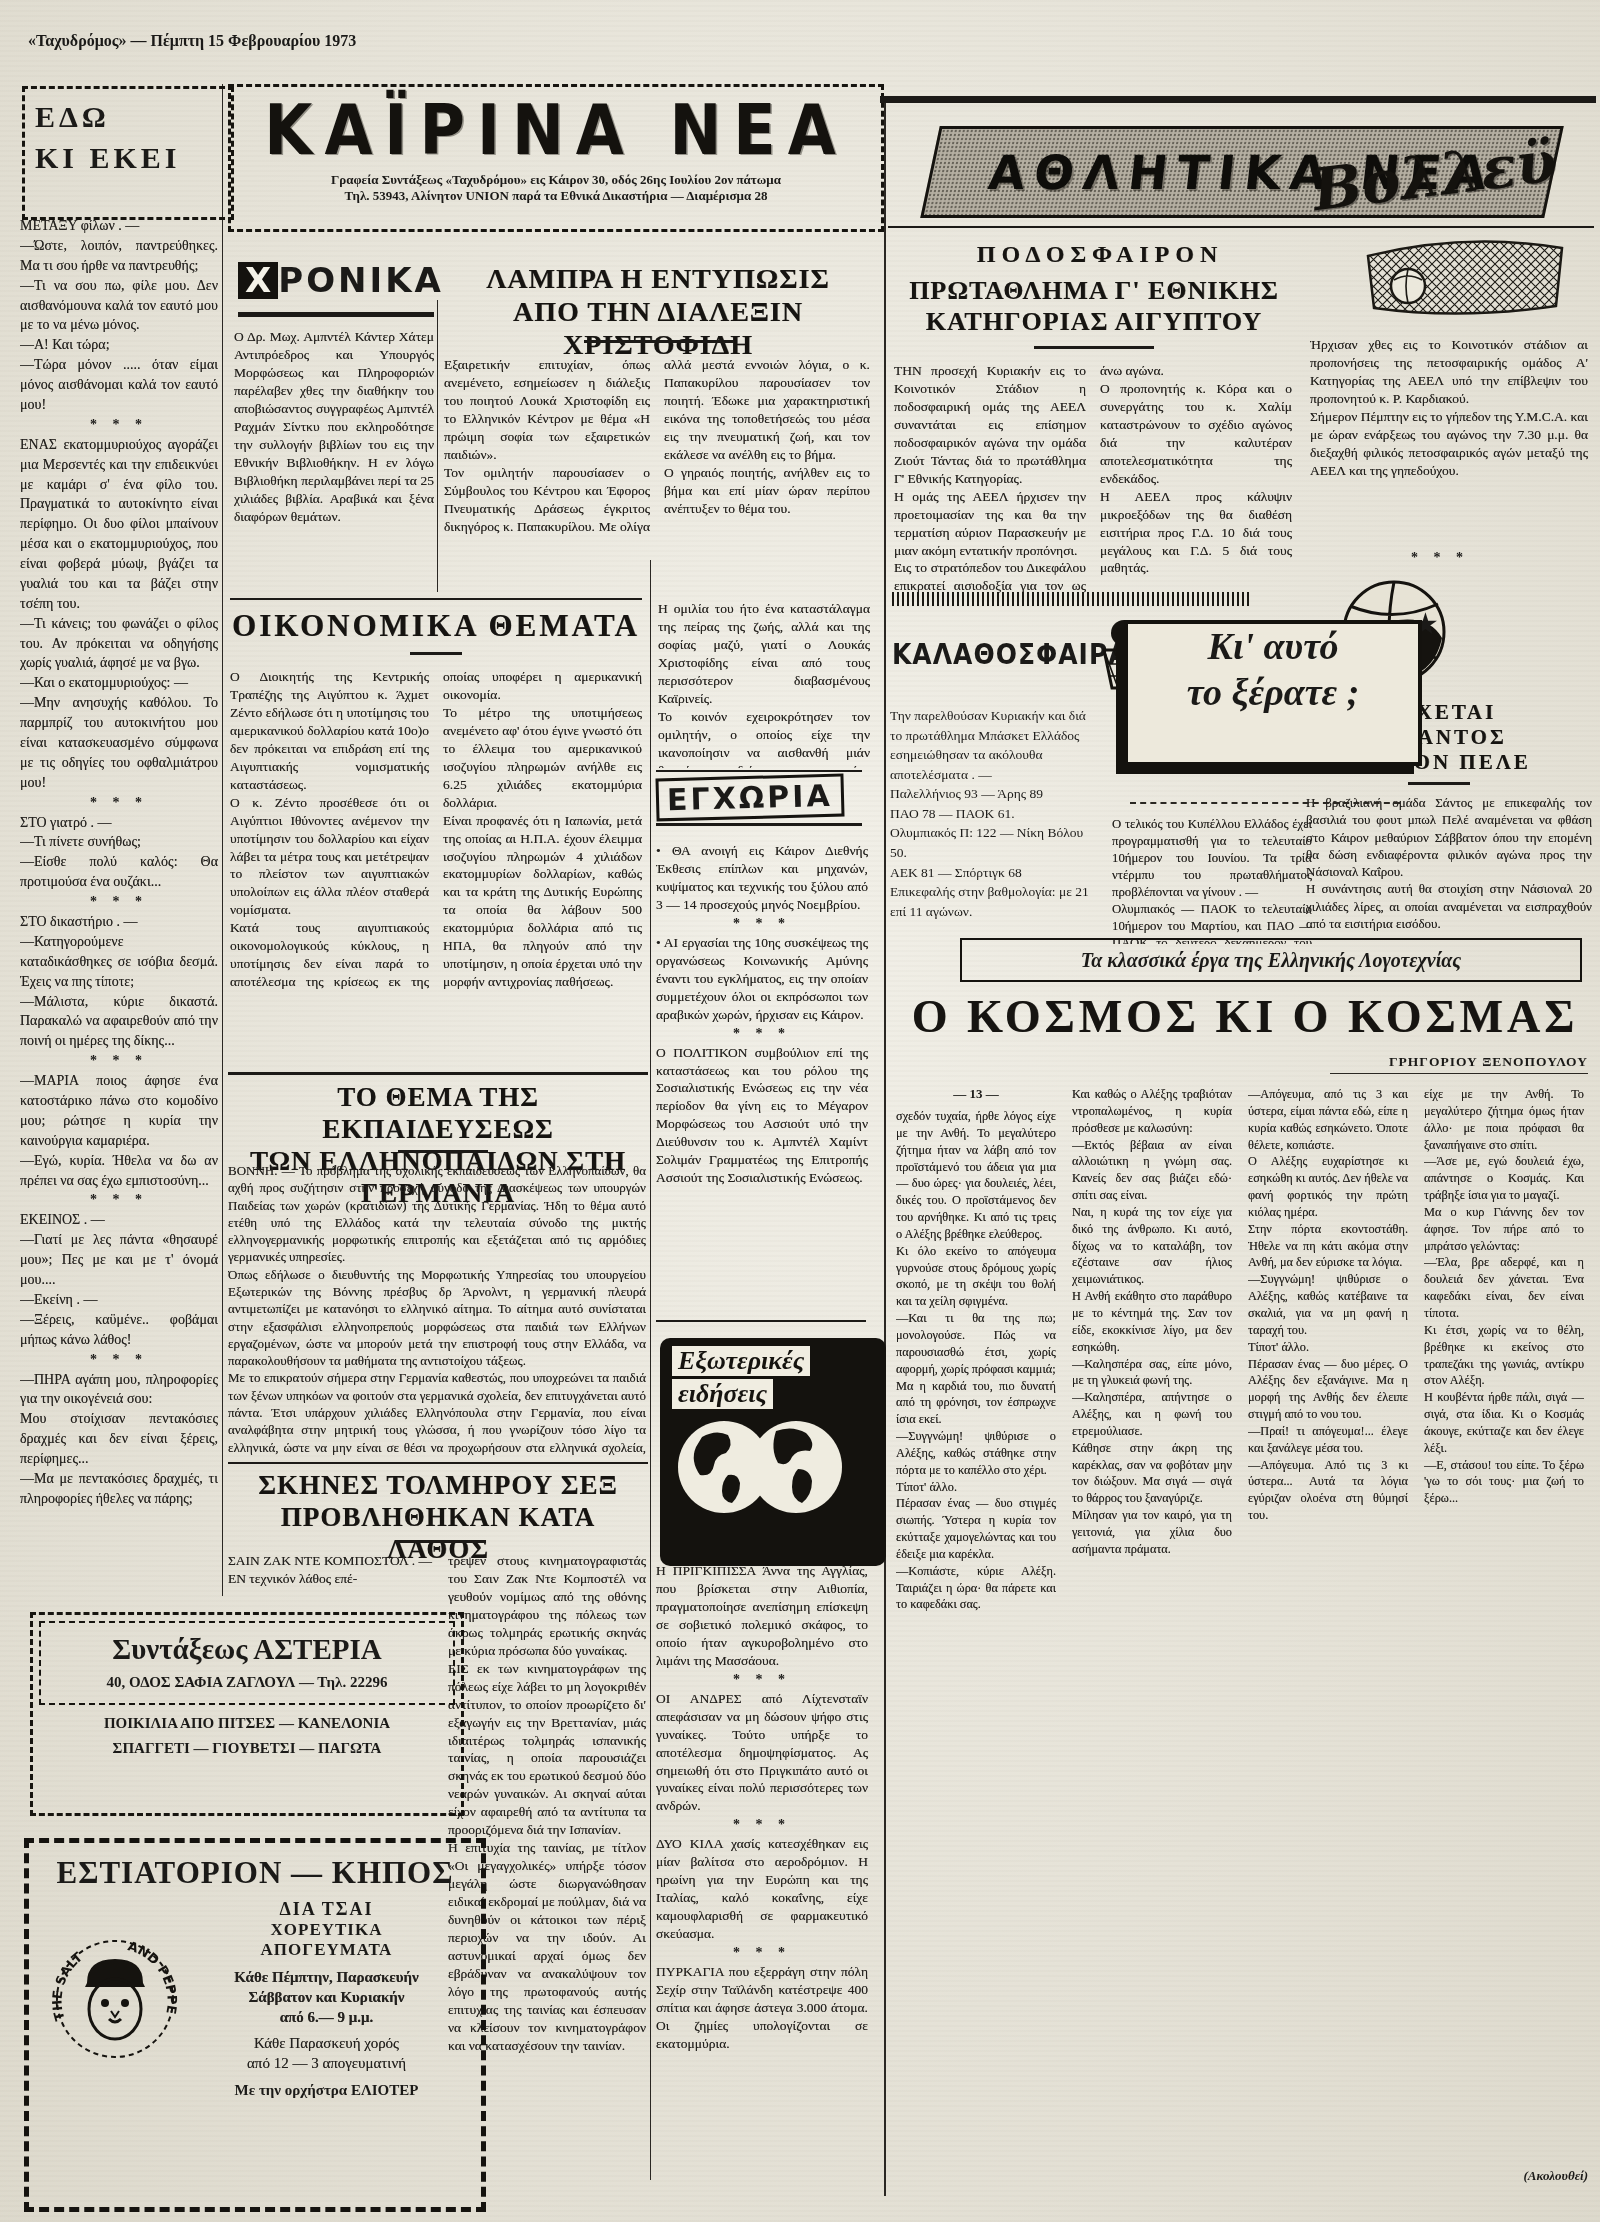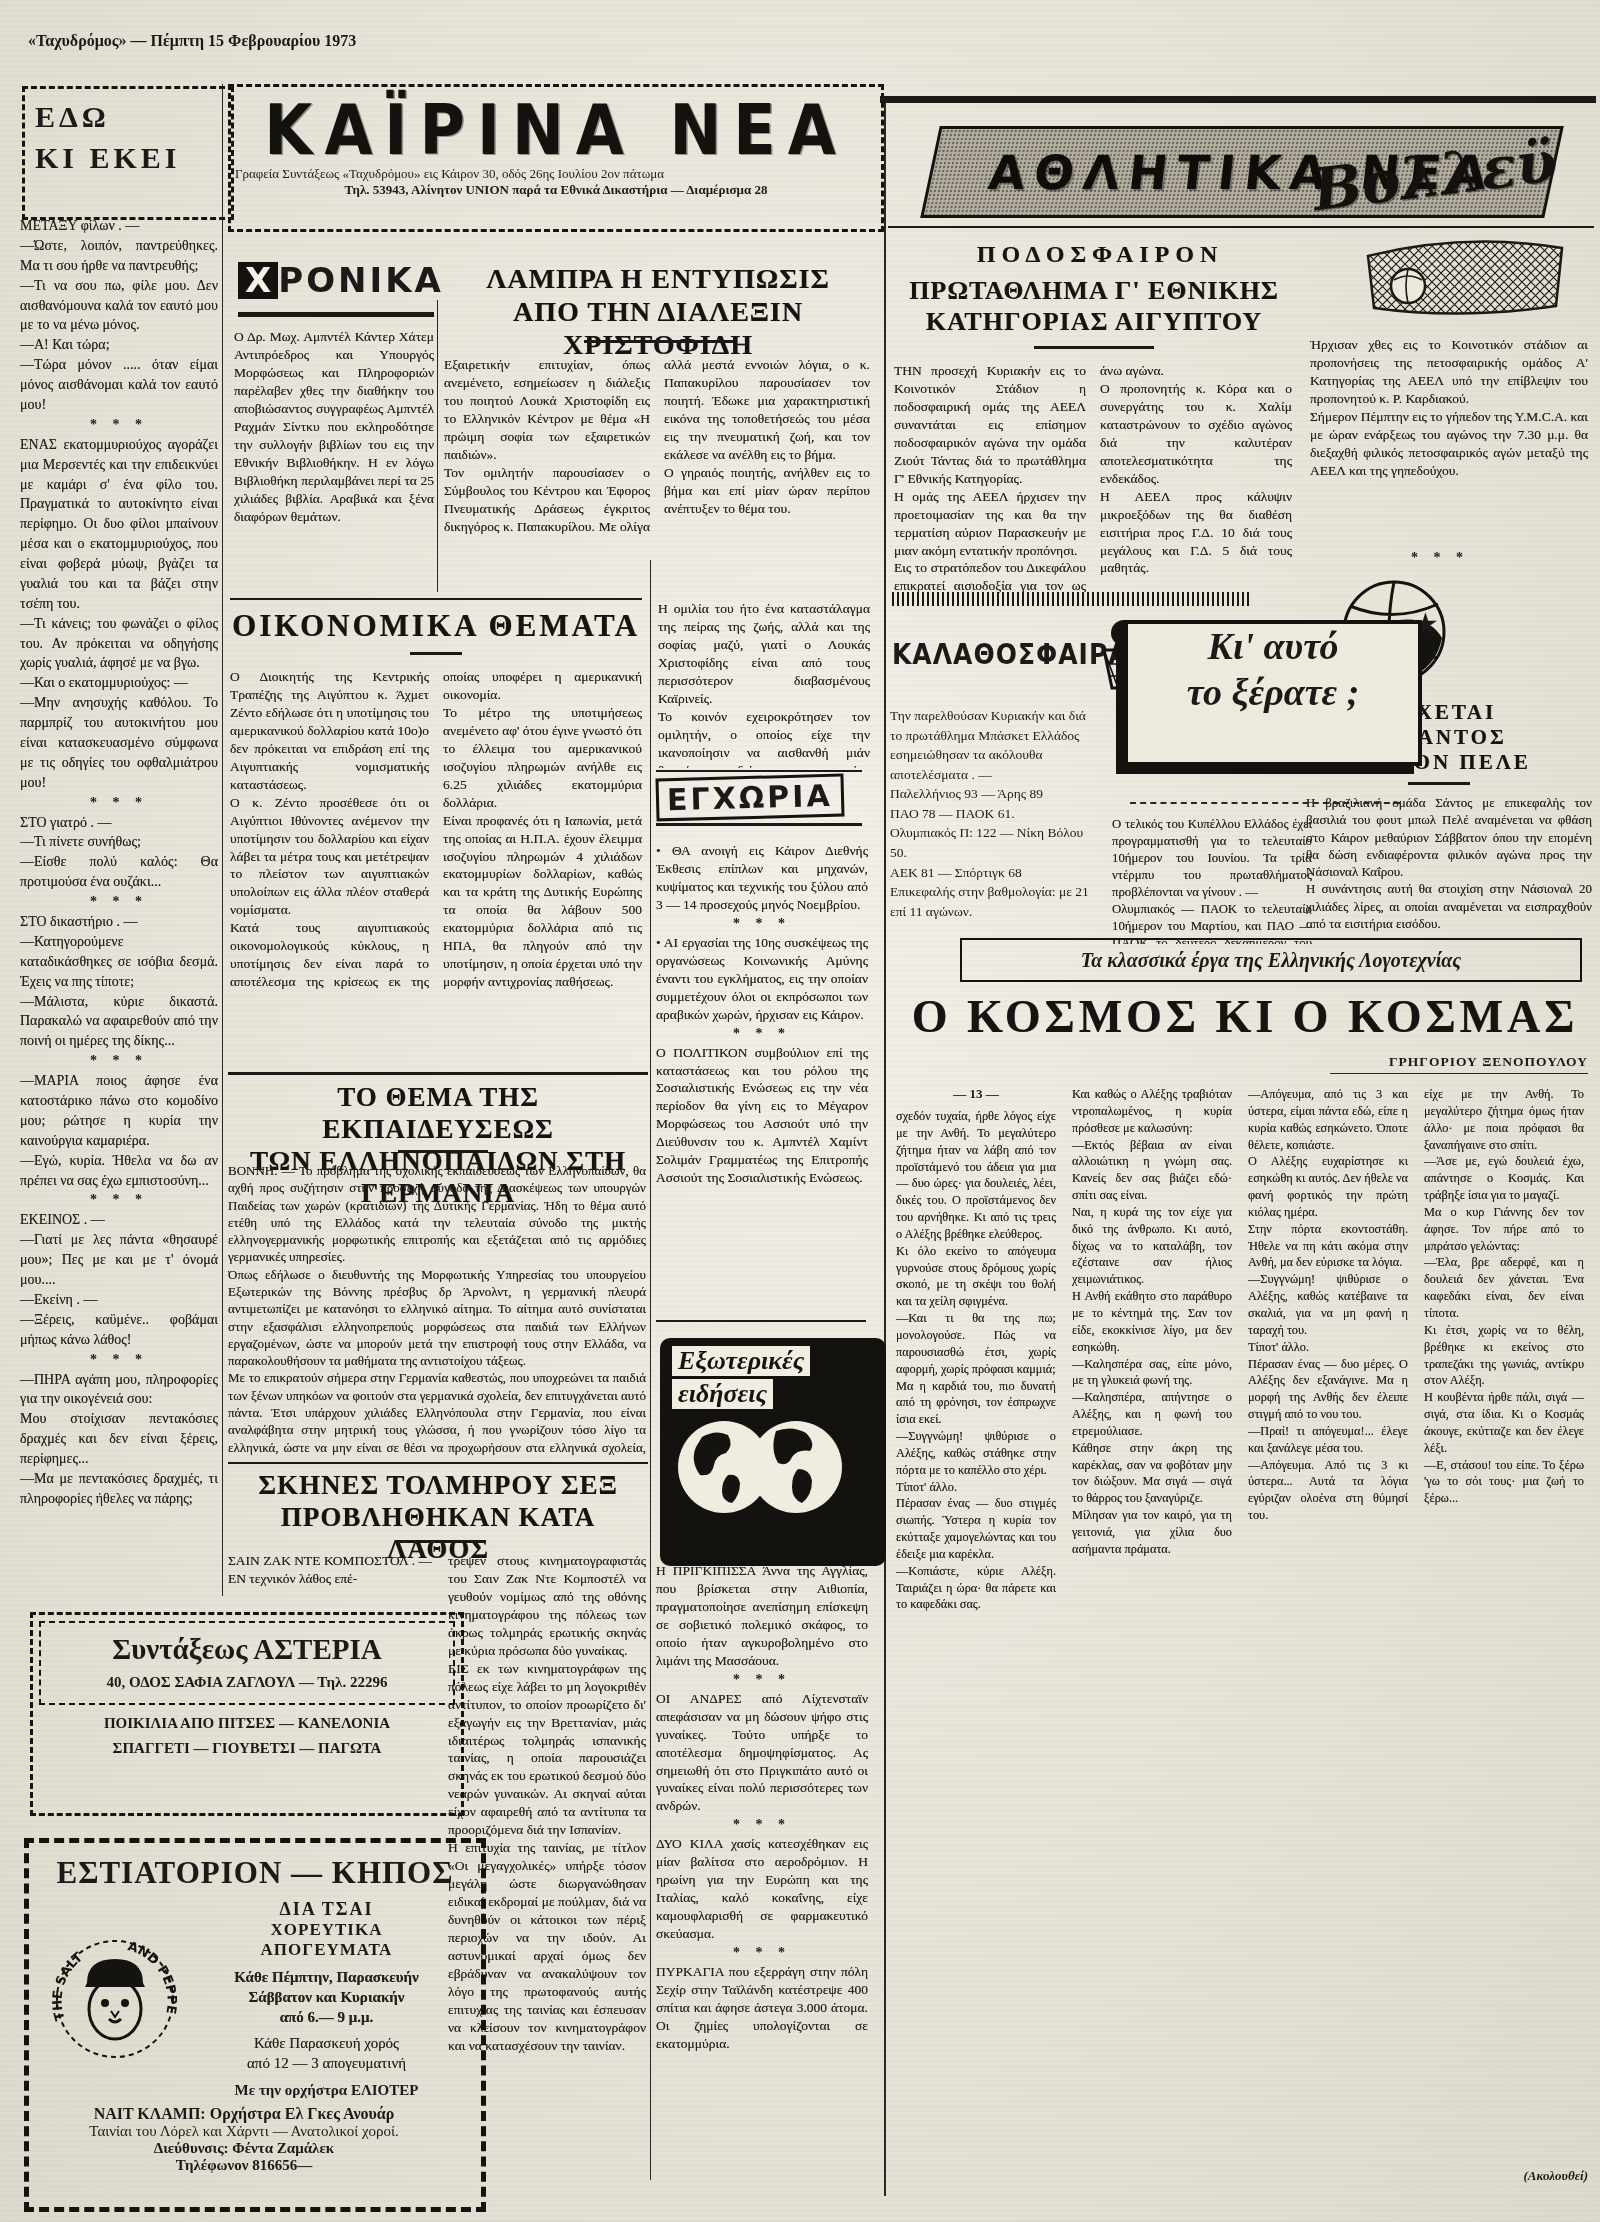--- a/index.html
+++ b/index.html
@@ -76,21 +76,21 @@
 —Εκείνη . —
 —Ξέρεις, καϋμένε.. φοβάμαι μήπως κάνω λάθος!</div>
   <div class="sep">*  *  *</div>
   <div class="body-txt jokes">—ΠΗΡΑ αγάπη μου, πληροφορίες για την οικογένειά σου:
 Μου στοίχισαν πεντακόσιες δραχμές και δεν είναι ξέρεις, περίφημες...
 —Μα με πεντακόσιες δραχμές, τι πληροφορίες ήθελες να πάρης;</div>
 </div>
 
 <div class="abs boxed-dash" style="left:228px;top:84px;width:642px;height:130px;padding:6px 4px">
   <div class="mast-title">ΚΑΪΡΙΝΑ ΝΕΑ</div>
-  <div style="text-align:left;font-size:13px;font-weight:normal;">Γραφεία Συντάξεως «Ταχυδρόμου» εις Κάιρον 30, οδός 26ης Ιουλίου 2ον πάτωμα</div>
+  <div style="text-align:center;font-size:13px;font-weight:bold;margin-top:6px">Γραφεία Συντάξεως «Ταχυδρόμου» εις Κάιρον 30, οδός 26ης Ιουλίου 2ον πάτωμα</div>
   <div style="text-align:center;font-size:13px;font-weight:bold">Τηλ. 53943, Αλίνητον UNION παρά τα Εθνικά Δικαστήρια — Διαμέρισμα 28</div>
 </div>
 
 <div class="abs" style="left:238px;top:260px">
   <span class="black-box" style="display:inline-block;font-family:'DejaVu Sans',sans-serif;font-weight:900;font-size:34px;padding:0 7px;line-height:1.1">Χ</span><span style="font-family:'DejaVu Sans',sans-serif;font-weight:900;font-size:34px;letter-spacing:3px">ΡΟΝΙΚΑ</span>
 </div>
 <div class="hr" style="left:238px;top:312px;width:196px;height:5px"></div>
 <div class="abs body-txt" style="left:234px;top:328px;width:200px;height:264px">Ο Δρ. Μωχ. Αμπντέλ Κάντερ Χάτεμ Αντιπρόεδρος και Υπουργός Μορφώσεως και Πληροφοριών παρέλαβεν χθες την διαθήκην του αποβιώσαντος συγγραφέως Αμπντέλ Ραχμάν Σίντκυ που εκληροδότησε την συλλογήν βιβλίων του εις την Εθνικήν Βιβλιοθήκην. Η εν λόγω Βιβλιοθήκη περιλαμβάνει περί τα 25 χιλιάδες βιβλία. Αραβικά και ξένα διαφόρων θεμάτων.</div>
 
 <div class="abs headline" style="left:446px;top:262px;width:424px;font-size:28px">
@@ -161,26 +161,20 @@
   </svg>
   <div class="abs" style="left:175px;top:56px;width:245px;text-align:center">
     <div style="font-weight:bold;font-size:18px;letter-spacing:2px">ΔΙΑ ΤΣΑΙ</div>
     <div style="font-weight:bold;font-size:17px;letter-spacing:1px">ΧΟΡΕΥΤΙΚΑ ΑΠΟΓΕΥΜΑΤΑ</div>
     <div class="body-txt" style="font-size:15px;font-weight:bold;text-align:center;margin-top:8px">Κάθε Πέμπτην, Παρασκευήν
 Σάββατον και Κυριακήν
 από 6.— 9 μ.μ.</div>
     <div class="body-txt" style="font-size:15px;text-align:center;margin-top:6px">Κάθε Παρασκευή χορός
 από 12 — 3 απογευματινή</div>
     <div style="font-size:15px;font-weight:bold;margin-top:8px">Με την ορχήστρα ΕΛΙΟΤΕΡ</div>
-  </div>
-  <div class="abs" style="left:10px;top:262px;width:410px;text-align:center">
-    <div style="font-size:16px;font-weight:bold">ΝΑΙΤ ΚΛΑΜΠ: Ορχήστρα Ελ Γκες Ανουάρ</div>
-    <div style="font-size:15px">Ταινίαι του Λόρελ και Χάρντι — Ανατολικοί χοροί.</div>
-    <div style="font-size:15px;font-weight:bold">Διεύθυνσις: Φέντα Ζαμάλεκ</div>
-    <div style="font-size:15px;font-weight:bold">Τηλέφωνον 816656—</div>
   </div>
 </div>
 
 <div class="abs" style="left:656px;top:770px;width:212px">
   <div class="hr" style="position:static;width:206px;height:2px;margin-bottom:4px"></div>
   <span style="display:inline-block;border:3px solid #15130f;font-family:'DejaVu Sans',sans-serif;font-weight:900;font-size:30px;padding:1px 8px;letter-spacing:3px;transform:rotate(-1.5deg)">ΕΓΧΩΡΙΑ</span>
   <div class="hr" style="position:static;width:206px;height:3px;margin-top:4px"></div>
 </div>
 <div class="abs" style="left:656px;top:842px;width:212px;height:468px;overflow:hidden">
   <div class="body-txt">• ΘΑ ανοιγή εις Κάιρον Διεθνής Έκθεσις επίπλων και μηχανών, κυψίματος και τεχνικής του ξύλου από 3 — 14 προσεχούς μηνός Νοεμβρίου.</div>

